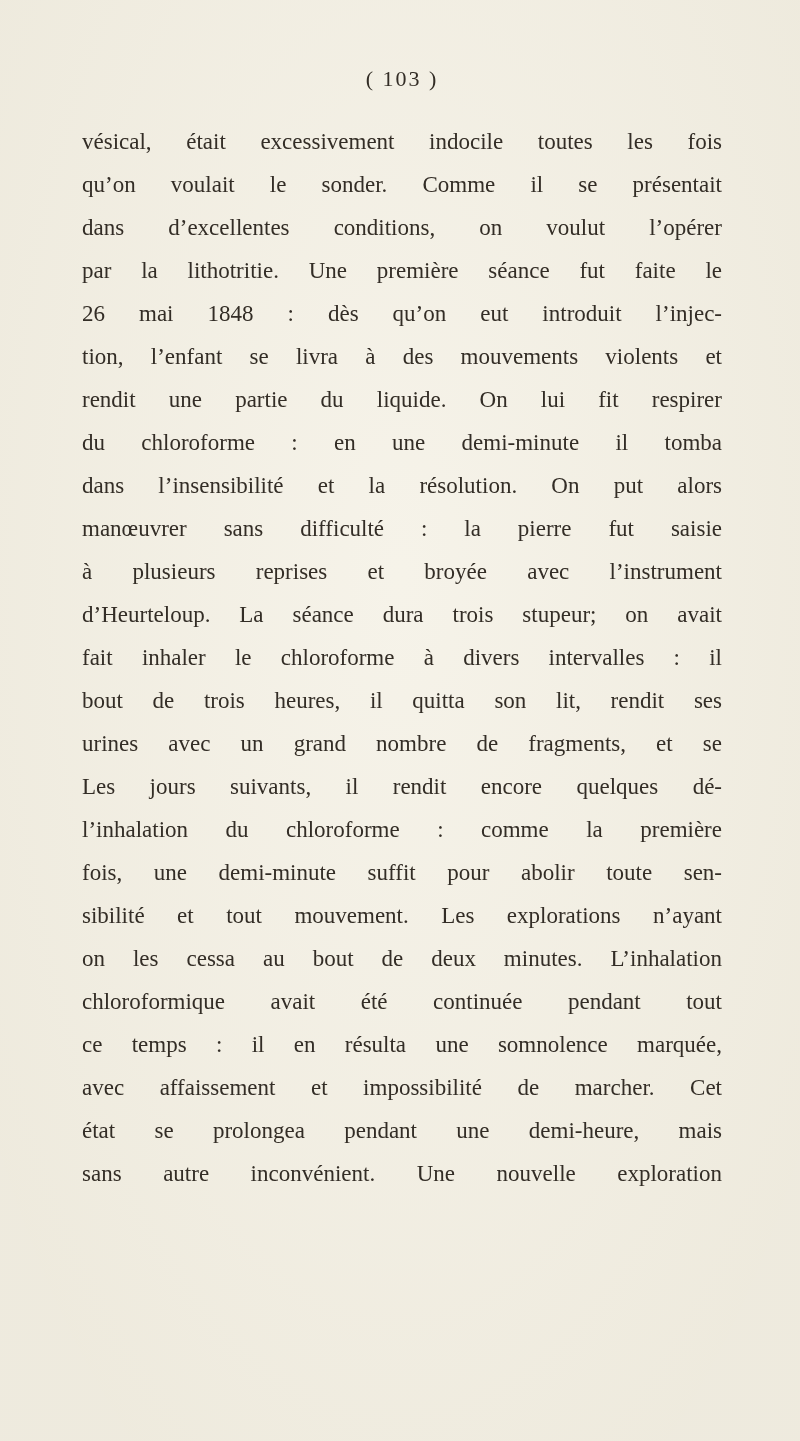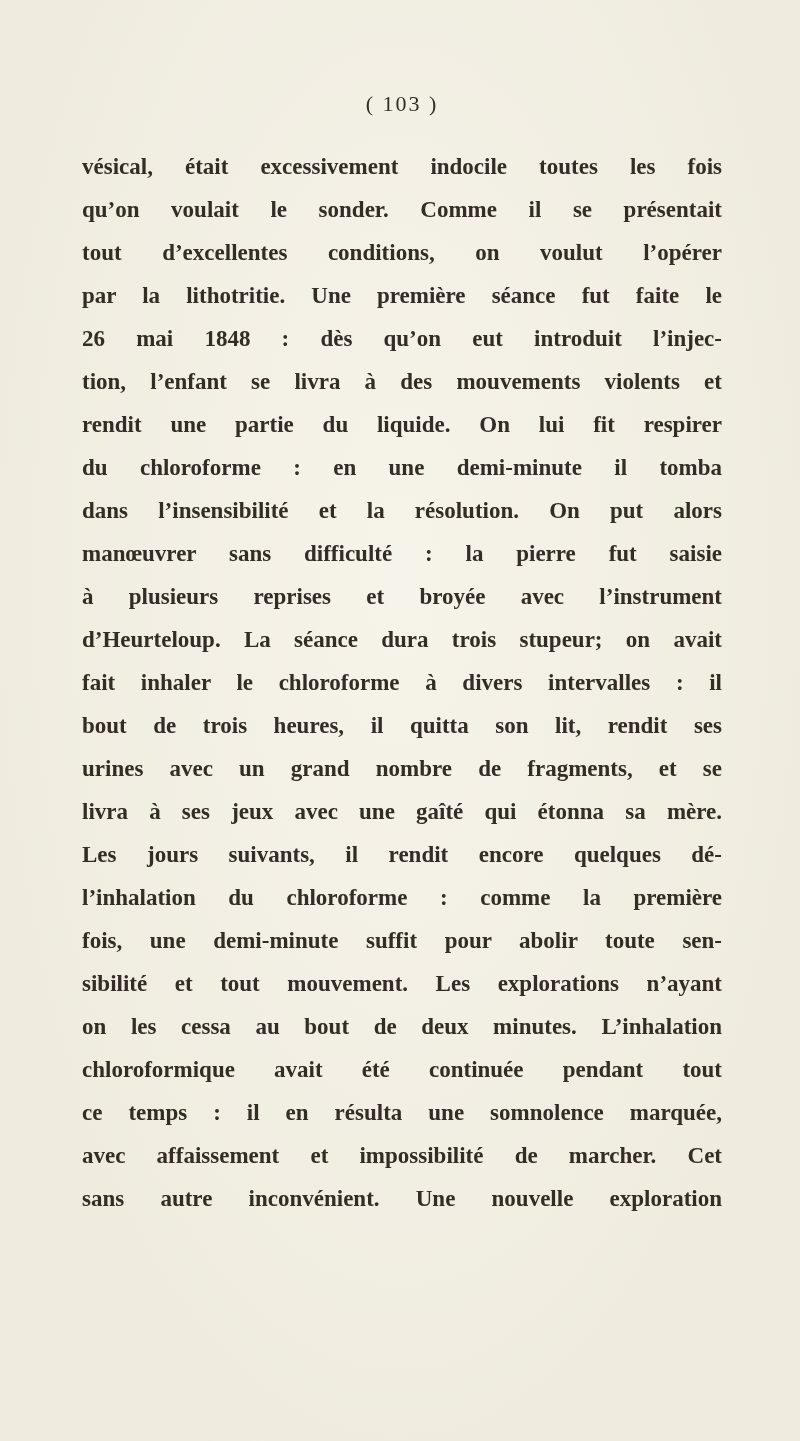--- a/index.html
+++ b/index.html
@@ -11,21 +11,21 @@
     height: 1441px;
     background: #f3efe2;
     font-family: "Liberation Serif", "DejaVu Serif", serif;
     color: #332d26;
     overflow: hidden;
   }
   .page {
     box-sizing: border-box;
     width: 800px;
     height: 1441px;
-    padding: 91px 78px 40px 82px;
+    padding: 66px 78px 40px 82px;
     background:
       radial-gradient(ellipse at 50% 40%, rgba(255,255,255,0.25), rgba(0,0,0,0.02) 85%),
       #f3efe2;
   }
   .page-number {
     text-align: center;
     font-size: 22px;
     letter-spacing: 2px;
     margin-bottom: 28px;
     color: #332d26;
@@ -33,48 +33,47 @@
   .body-text {
     font-size: 23px;
   }
   .line {
     text-align: justify;
     text-align-last: justify;
     line-height: 43px;
     height: 43px;
     white-space: normal;
     word-spacing: 1px;
-    font-weight: bold;
   }
 </style>
 </head>
 <body>
 
 <div class="page">
   <div class="page-number">( 103 )</div>
   <div class="body-text">
       <div class="line">vésical, était excessivement indocile toutes les fois</div>
       <div class="line">qu’on voulait le sonder. Comme il se présentait</div>
-      <div class="line">tout d’excellentes conditions, on voulut l’opérer</div>
+      <div class="line">dans d’excellentes conditions, on voulut l’opérer</div>
       <div class="line">par la lithotritie. Une première séance fut faite le</div>
       <div class="line">26 mai 1848 : dès qu’on eut introduit l’injec-</div>
       <div class="line">tion, l’enfant se livra à des mouvements violents et</div>
       <div class="line">rendit une partie du liquide. On lui fit respirer</div>
       <div class="line">du chloroforme : en une demi-minute il tomba</div>
       <div class="line">dans l’insensibilité et la résolution. On put alors</div>
       <div class="line">manœuvrer sans difficulté : la pierre fut saisie</div>
       <div class="line">à plusieurs reprises et broyée avec l’instrument</div>
       <div class="line">d’Heurteloup. La séance dura trois stupeur; on avait</div>
       <div class="line">fait inhaler le chloroforme à divers intervalles : il</div>
       <div class="line">bout de trois heures, il quitta son lit, rendit ses</div>
       <div class="line">urines avec un grand nombre de fragments, et se</div>
-      <div class="line">livra à ses jeux avec une gaîté qui étonna sa mère.</div>
       <div class="line">Les jours suivants, il rendit encore quelques dé-</div>
       <div class="line">l’inhalation du chloroforme : comme la première</div>
       <div class="line">fois, une demi-minute suffit pour abolir toute sen-</div>
       <div class="line">sibilité et tout mouvement. Les explorations n’ayant</div>
       <div class="line">on les cessa au bout de deux minutes. L’inhalation</div>
       <div class="line">chloroformique avait été continuée pendant tout</div>
       <div class="line">ce temps : il en résulta une somnolence marquée,</div>
       <div class="line">avec affaissement et impossibilité de marcher. Cet</div>
+      <div class="line">état se prolongea pendant une demi-heure, mais</div>
       <div class="line">sans autre inconvénient. Une nouvelle exploration</div>
     </div>
 </div>
 
 </body></html>

